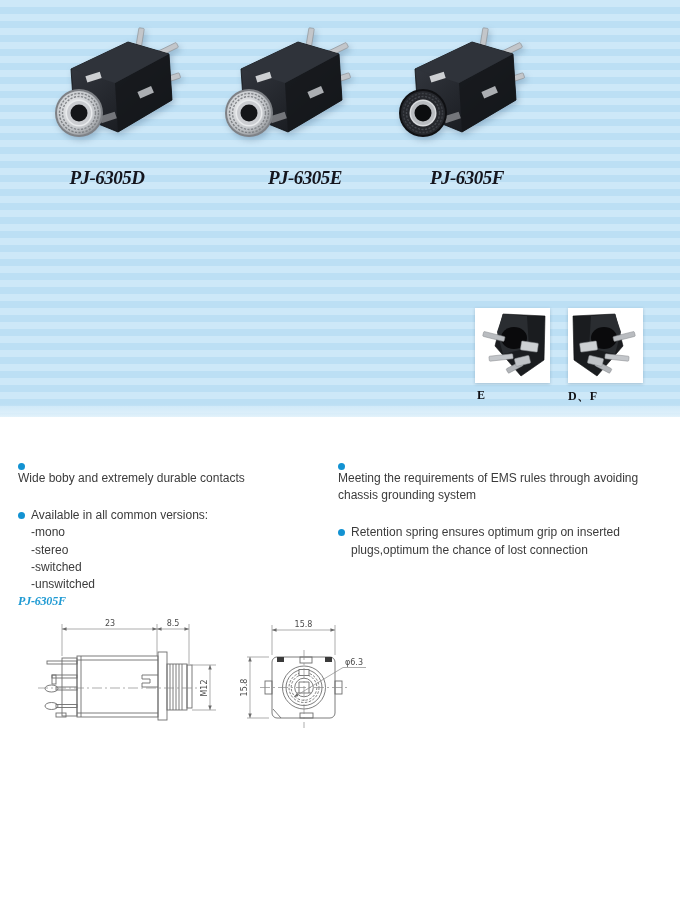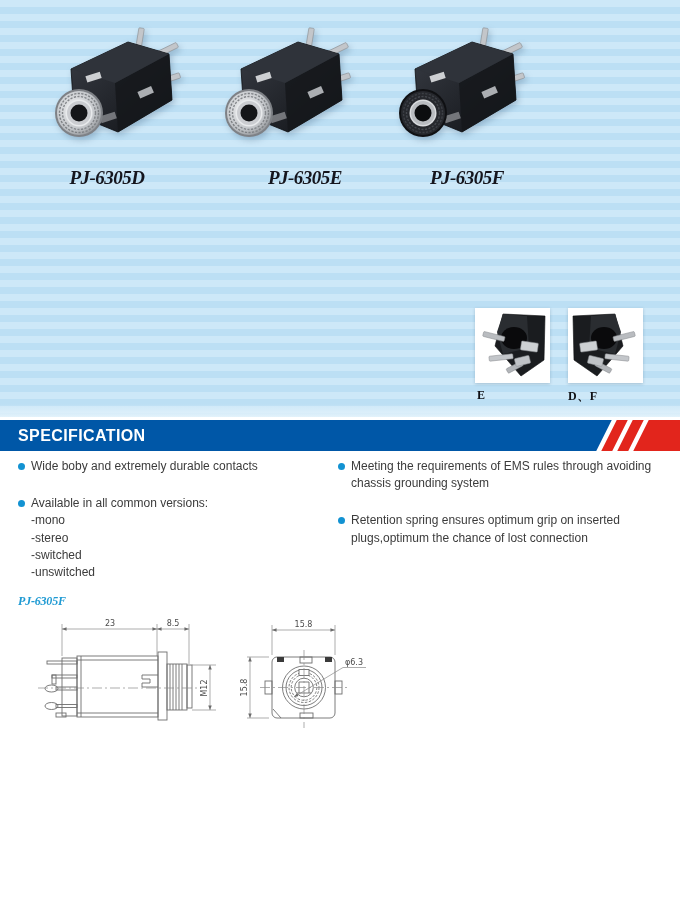--- a/index.html
+++ b/index.html
@@ -42,21 +42,21 @@
   .s1{left:609px;width:11px;}
   .s2{left:625px;width:11px;}
   .s3{left:641px;width:60px;}
   .bar-title{position:absolute;left:18px;top:50%;transform:translateY(-50%);
         color:#ffffff;font-size:16px;font-weight:bold;letter-spacing:0.4px;}
 
   
   .bullets-left{position:absolute;left:18px;top:458px;width:300px;}
   .bullets-right{position:absolute;left:338px;top:458px;width:335px;}
   .bullet-item{display:flex;margin-top:20px;}
-  .bullet-group:first-child .bullet-item{margin-top:0;}
+  .bullet-group:first-child .bullet-item{margin-top:0;flex-direction:column;}
   .dot{flex:0 0 auto;width:7px;height:7px;border-radius:50%;background:#1292d2;margin:5px 6px 0 0;}
   .b-text,.sub{font-size:12px;line-height:17.2px;color:#3b3b3b;}
   .sub{padding-left:13px;}
 
   
   .drawing-title{position:absolute;left:18px;top:594px;
         font-family:"Liberation Serif",serif;font-style:italic;font-weight:bold;
         font-size:12px;color:#1f9ad3;letter-spacing:-0.2px;}
   .svg-side{position:absolute;left:30px;top:612px;width:190px;height:125px;}
   .svg-front{position:absolute;left:240px;top:612px;width:135px;height:125px;}
@@ -159,27 +159,20 @@
     <svg class="rear-photo rp-e" viewBox="0 0 75 75">
       <use href="#rearJack"></use>
     </svg>
     <svg class="rear-photo rp-df" viewBox="0 0 75 75">
       <use href="#rearJack" transform="translate(75,0) scale(-1,1)"></use>
     </svg>
     <div class="rear-label rl-e">E</div>
     <div class="rear-label rl-df">D、F</div>
   </div>
 
-  <div class="spec-bar">
-    <div class="bar-blue"></div>
-    <div class="stripe s1"></div>
-    <div class="stripe s2"></div>
-    <div class="stripe s3"></div>
-    <span class="bar-title">SPECIFICATION</span>
-  </div>
 
   <div class="bullets-left">
     <div class="bullet-group">
       <div class="bullet-item">
         <span class="dot"></span>
         <span class="b-text">Wide boby and extremely durable contacts</span>
       </div>
     </div>
     <div class="bullet-group">
       <div class="bullet-item">

